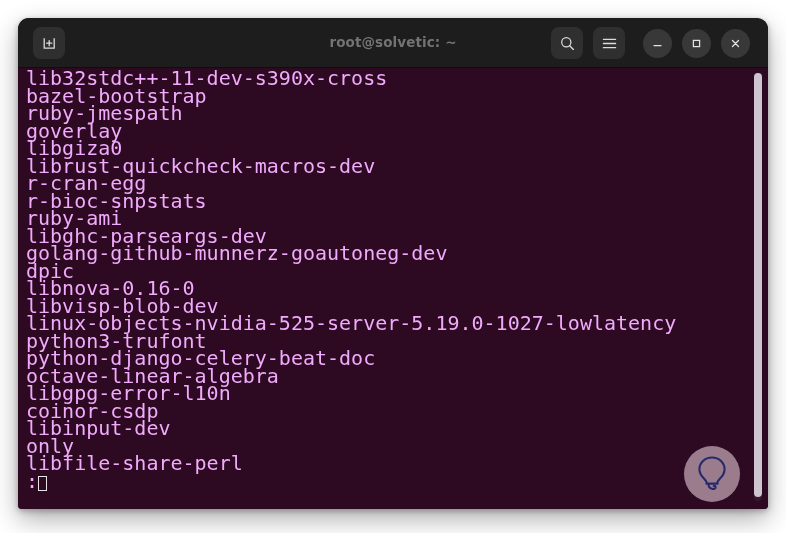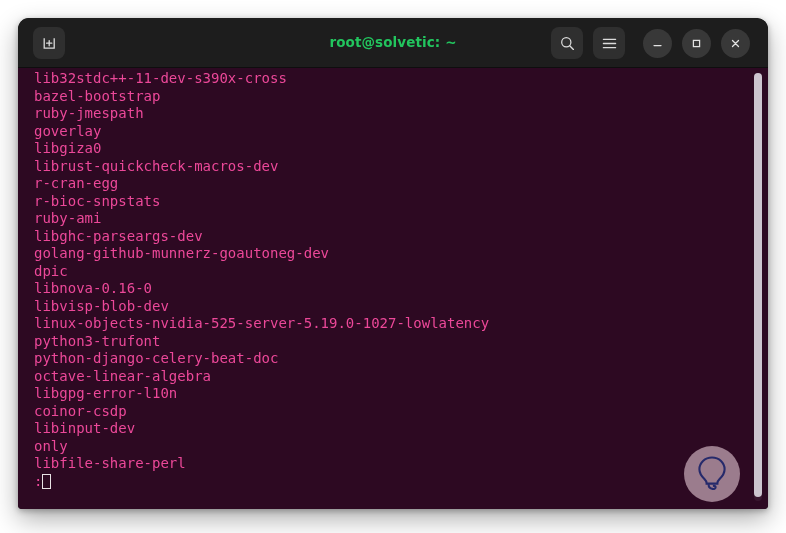--- a/index.html
+++ b/index.html
@@ -69,47 +69,47 @@
   #close-btn  { left: 703px; }
 
   #window-title {
     position: absolute;
     left: 0;
     right: 0;
     top: 0;
     height: 49px;
     line-height: 49px;
     text-align: center;
-    color: #22c55e;
+    color: #737373;
     font-size: 13.5px;
     font-weight: bold;
     font-family: "DejaVu Sans", sans-serif;
     letter-spacing: 0.1px;
     pointer-events: none;
   }
 
   .glyph { display: block; }
 
   
   #terminal-body {
     position: relative;
     height: 442px;
     background: #2d0922;
     overflow: hidden;
   }
 
   #terminal-output {
     position: absolute;
-    left: 16px;
+    left: 8px;
     top: 2px;
     right: 20px;
     font-family: "DejaVu Sans Mono", monospace;
-    font-size: 14px;
+    font-size: 20px;
     line-height: 17.5px;
-    color: #ec4899;
+    color: #f0abfc;
     white-space: pre;
   }
 
   .term-line {
     height: 17.5px;
     white-space: pre;
   }
 
   .cursor-block {
     display: inline-block;

